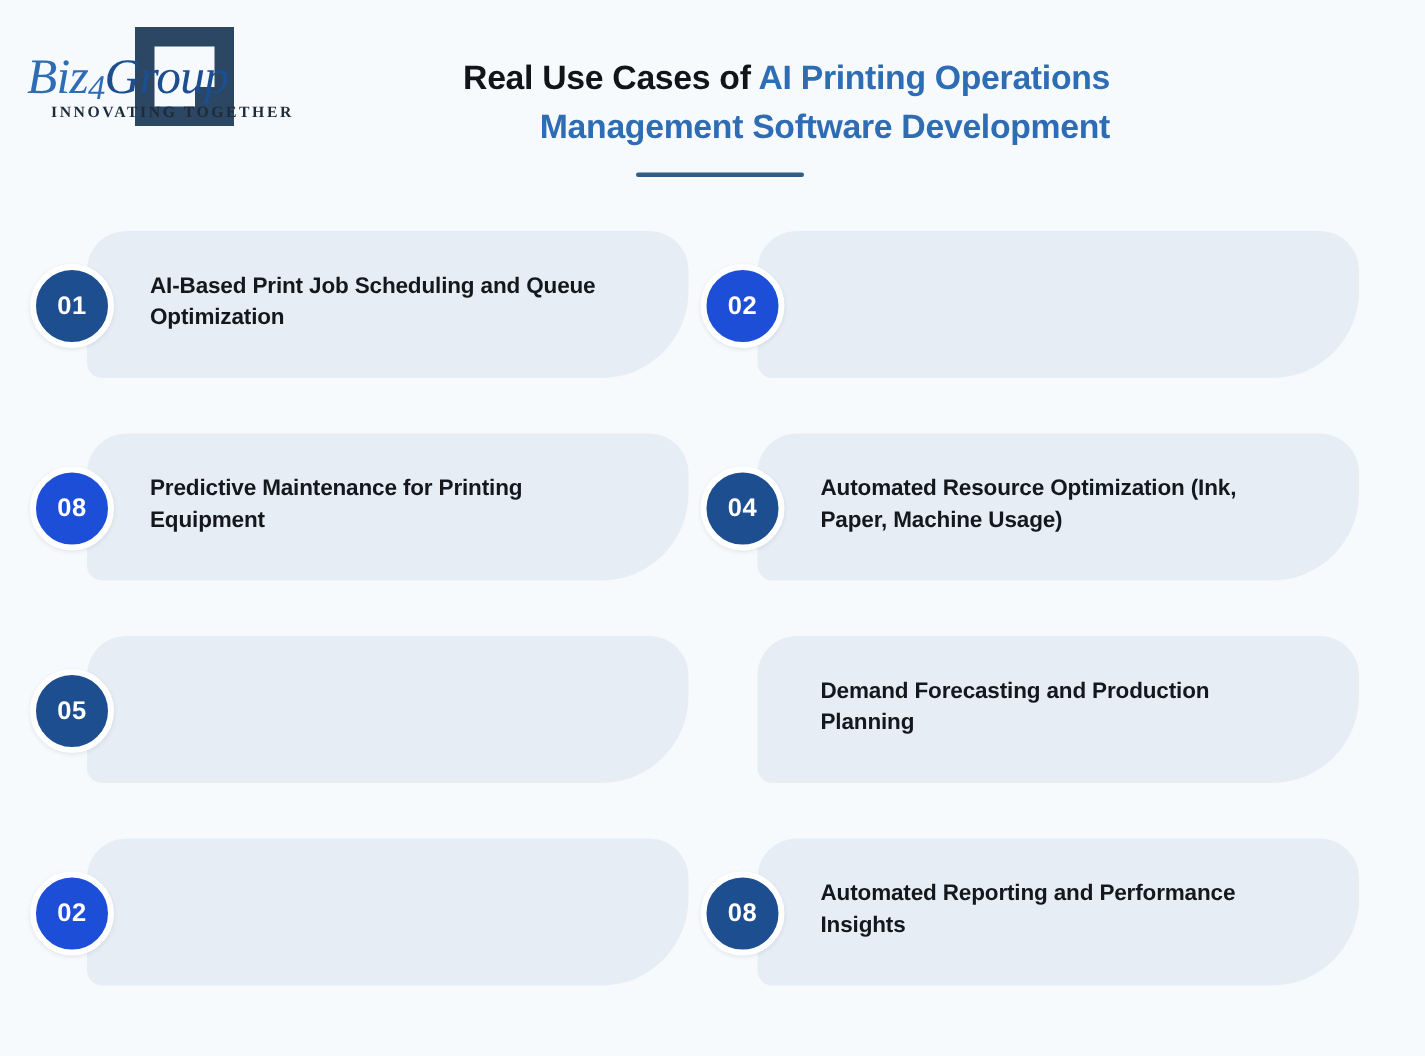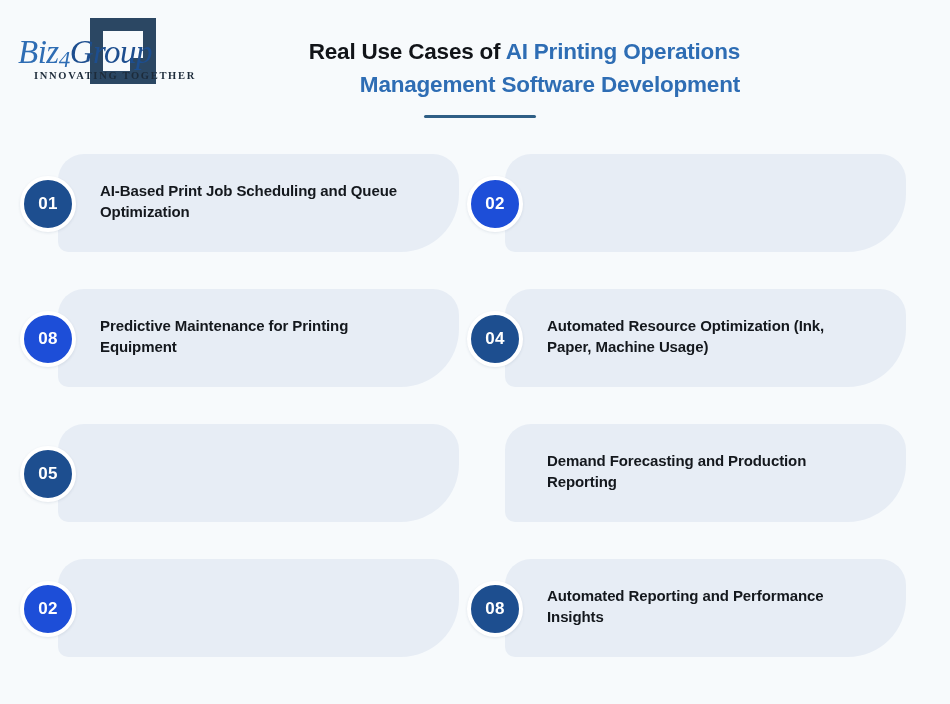--- a/index.html
+++ b/index.html
@@ -223,21 +223,21 @@
 
   <div class="item">
     <div class="card"></div>
     <div class="badge dark">
         <span>05</span>
       </div>
   </div>
 
   <div class="item">
     <div class="card"></div>
-    <div class="card-text">Demand Forecasting and Production Reporting</div>
+    <div class="card-text">Demand Forecasting and Production Planning</div>
   </div>
 
   <div class="item">
     <div class="card"></div>
     <div class="badge light">
         <span>02</span>
       </div>
   </div>
 
   <div class="item">

